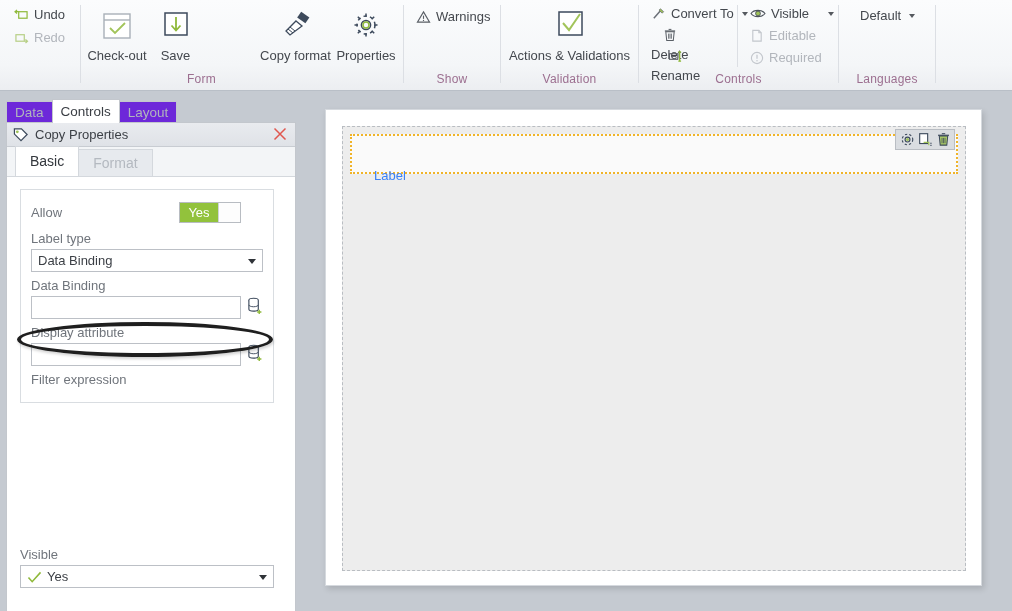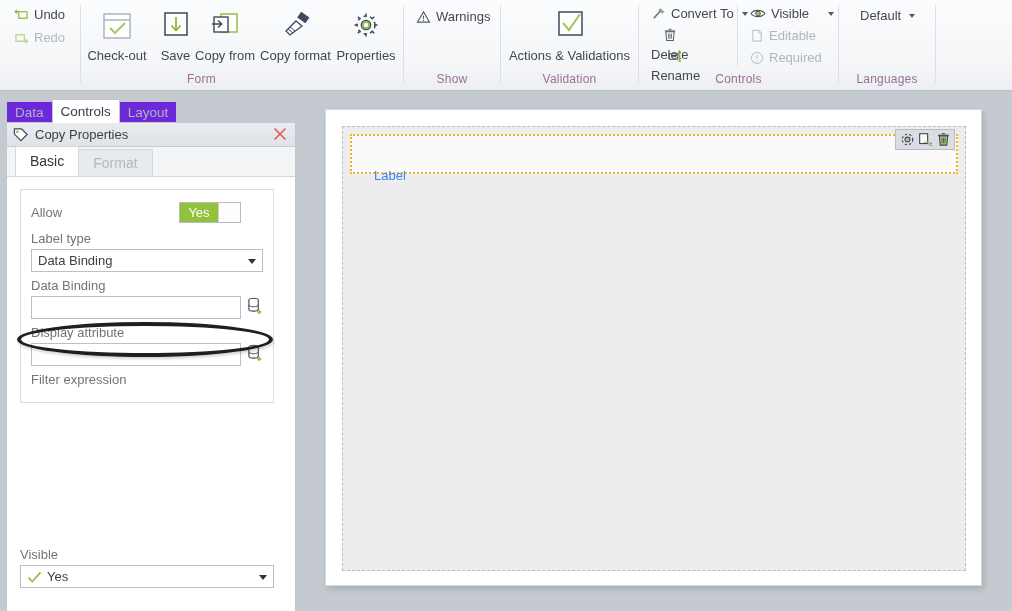--- a/index.html
+++ b/index.html
@@ -241,30 +241,20 @@
     <div class="big-btn" style="left:152px;width:47px;">
       <div class="glyph">
         <svg width="32" height="34" viewBox="0 0 32 34">
           <rect x="5" y="4" width="22" height="22" fill="#fff" stroke="#3d4a5c" stroke-width="1.5"></rect>
           <path d="M16 8 L16 21 M11.5 16.5 L16 21.5 L20.5 16.5" fill="none" stroke="#8fb93a" stroke-width="1.8"></path>
         </svg>
       </div>
       <div class="cap">Save</div>
     </div>
 
-    <div class="big-btn" style="left:192px;width:66px;">
-      <div class="glyph">
-        <svg width="34" height="34" viewBox="0 0 34 34">
-          <rect x="13" y="5" width="16" height="18" fill="#fff" stroke="#8fb93a" stroke-width="1.4"></rect>
-          <rect x="6" y="8" width="14" height="15" fill="#fff" stroke="#3d4a5c" stroke-width="1.4"></rect>
-          <path d="M4 15 L13 15 M10 11.5 L13.8 15 L10 18.5" fill="none" stroke="#3d4a5c" stroke-width="1.4"></path>
-        </svg>
-      </div>
-      <div class="cap">Copy from</div>
-    </div>
 
     <div class="big-btn" style="left:258px;width:75px;">
       <div class="glyph">
         <svg width="34" height="34" viewBox="0 0 34 34">
           <rect x="19" y="5" width="10" height="7" fill="#3d4a5c" transform="rotate(35 24 9)"></rect>
           <path d="M17 12 L23 17 L11 26 L7 22 Z" fill="#fff" stroke="#3d4a5c" stroke-width="1.3"></path>
           <path d="M9 20 L14 24" stroke="#3d4a5c" stroke-width="1"></path>
           <path d="M11 18 L16 22" stroke="#3d4a5c" stroke-width="1"></path>
         </svg>
       </div>

